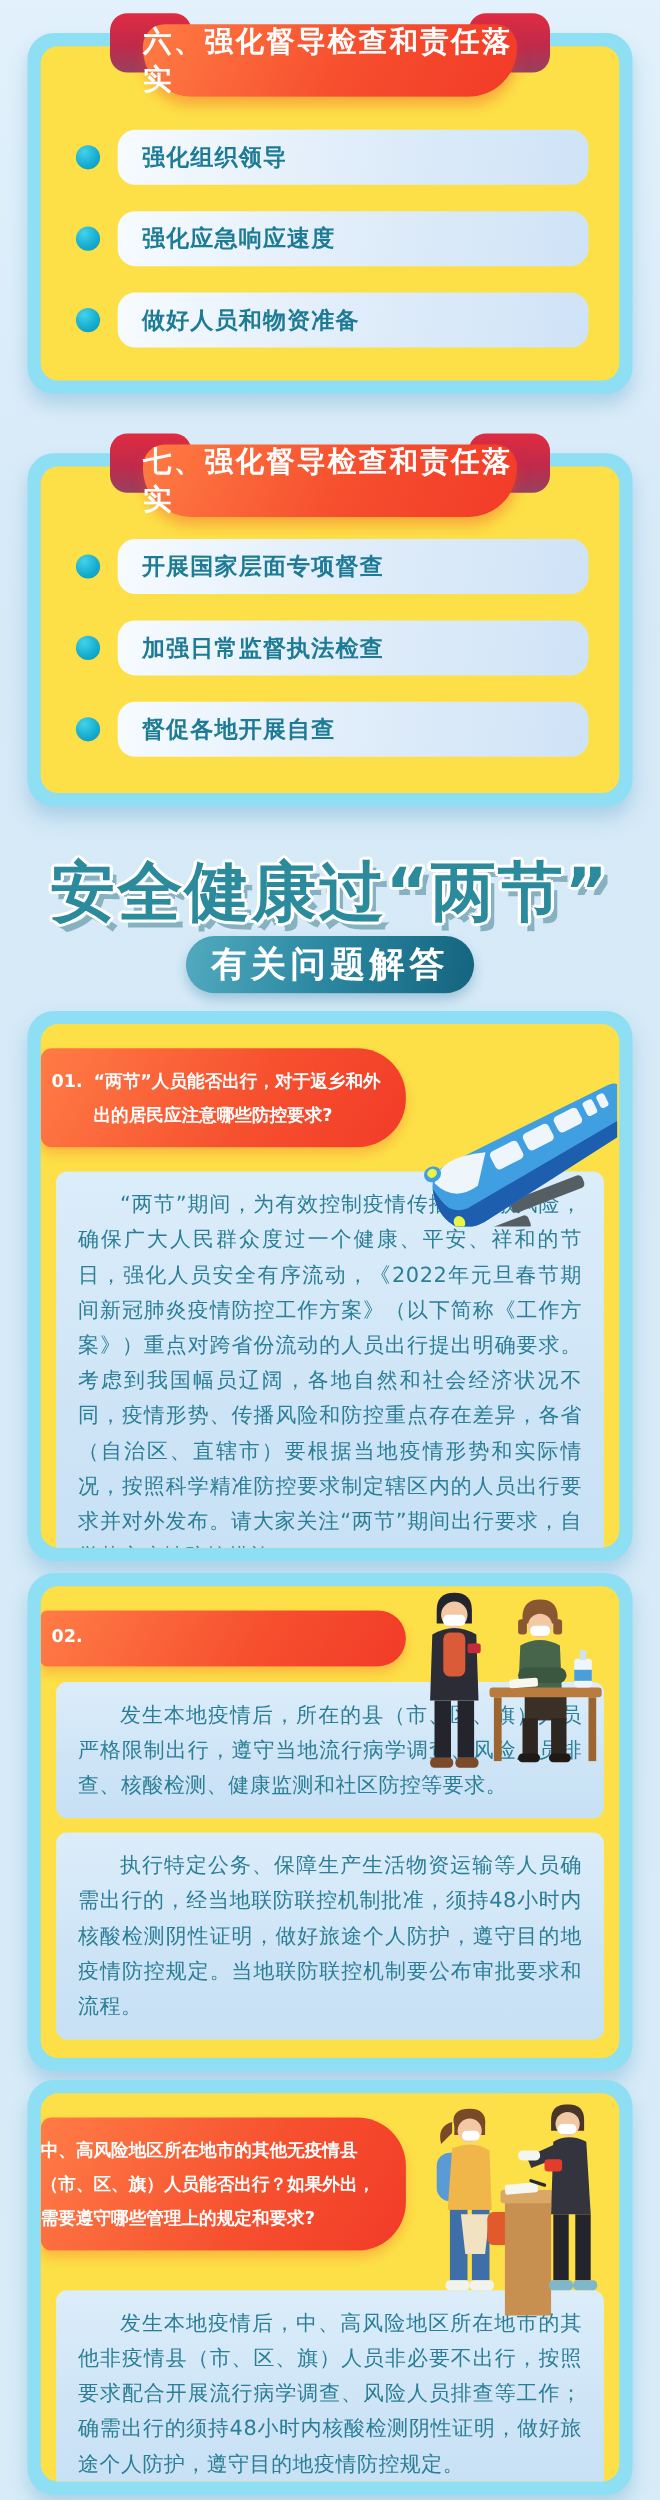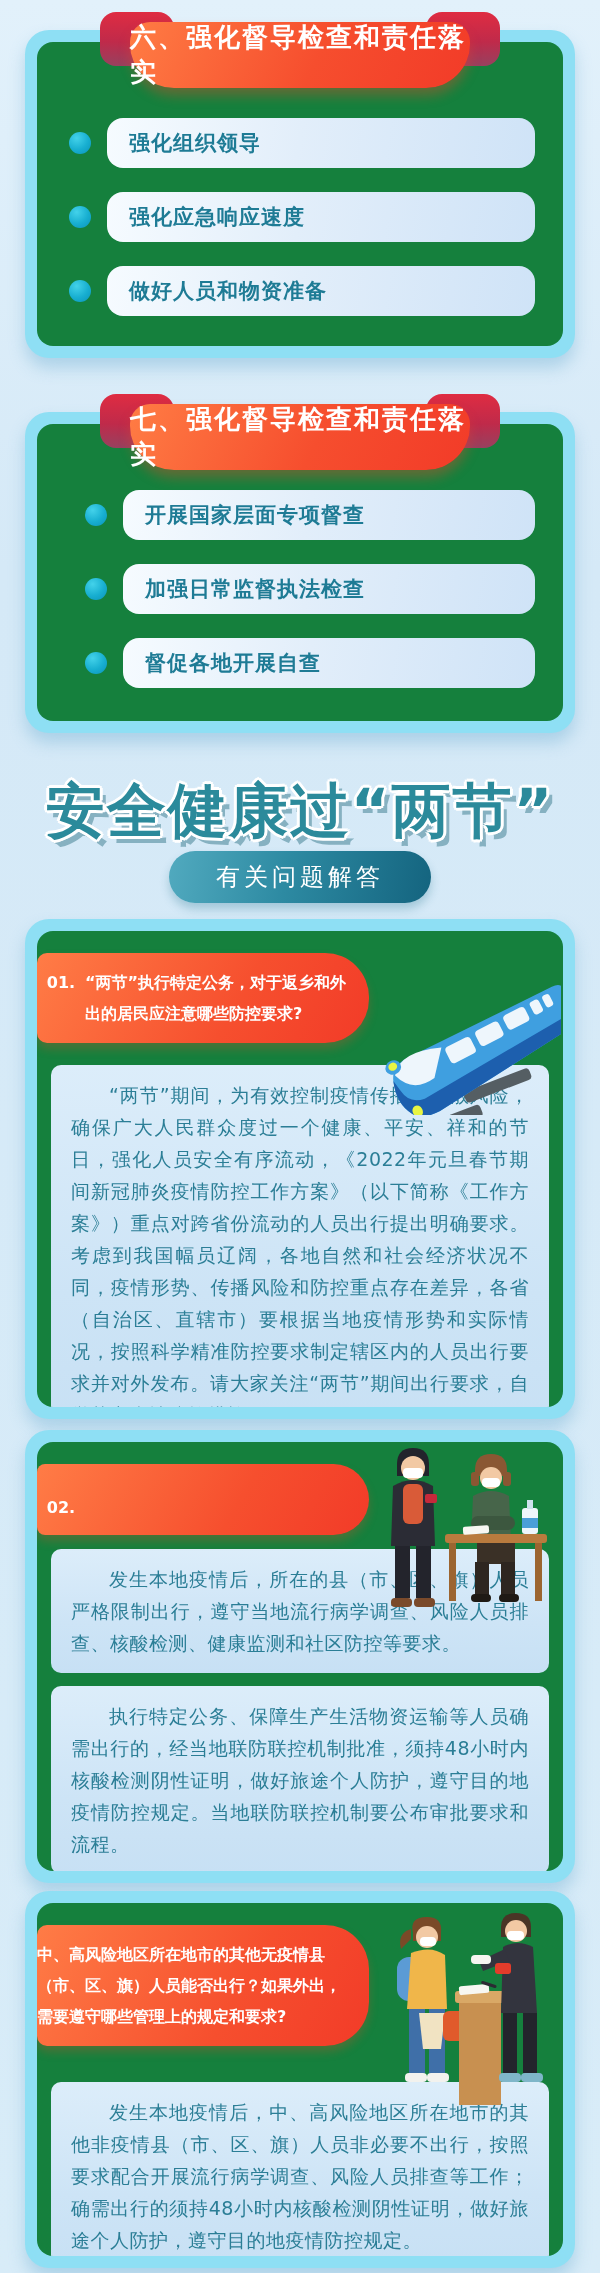--- a/index.html
+++ b/index.html
@@ -8,21 +8,21 @@
     background:linear-gradient(180deg,#e2f1fb 0%,#d5e9f7 25%,#d8ecf8 100%);
     font-family:"DejaVu Sans","Liberation Sans",sans-serif;
   }
   
   .card{
     position:relative;margin:0 25px;
     background:#8edff4;border-radius:24px;
     box-shadow:0 10px 16px rgba(120,180,212,.45);
   }
   .card-inner{
-    position:absolute;inset:12px;background:#15803d;border-radius:16px;overflow:hidden;
+    position:absolute;inset:12px;background:#fde047;border-radius:16px;overflow:hidden;
   }
   
   .ribbon{position:absolute;top:-18px;left:50%;transform:translateX(-50%);
     width:400px;height:76px;z-index:3;}
   .ribbon-fold{position:absolute;top:0;width:74px;height:54px;border-radius:16px;
     background:linear-gradient(180deg,#df2c42 0%,#c02a4a 55%,#97415f 100%);}
   .ribbon-fold.left{left:0;}
   .ribbon-fold.right{right:0;}
   .ribbon-body{position:absolute;left:30px;right:30px;top:10px;bottom:0;
     background:linear-gradient(115deg,#ff7c44 0%,#f64e2e 55%,#f23b28 100%);
@@ -45,21 +45,21 @@
     font-size:59px;font-weight:900;letter-spacing:2px;color:#2b8a9b;
     text-shadow:
       3px 0 0 #fff,-3px 0 0 #fff,0 3px 0 #fff,0 -3px 0 #fff,
       2px 2px 0 #fff,-2px 2px 0 #fff,2px -2px 0 #fff,-2px -2px 0 #fff,
       6px 7px 0 rgba(38,109,126,.45);
   }
   .subtitle-pill{
     width:262px;height:52px;margin:10px auto 0;border-radius:27px;
     background:linear-gradient(100deg,#51aabf 0%,#2d8aa2 45%,#14647f 100%);
     display:flex;align-items:center;justify-content:center;
-    color:#fff;font-size:24px;font-weight:normal;letter-spacing:4px;
+    color:#fff;font-size:32px;font-weight:bold;letter-spacing:4px;
     box-shadow:0 6px 10px rgba(40,120,145,.3);
   }
   
   .q-box{
     position:relative;z-index:2;margin:22px 0 0 0;width:332px;box-sizing:border-box;
     background:linear-gradient(120deg,#ff7c46 0%,#f64f2e 60%,#f23b28 100%);
     border-radius:10px 44px 44px 10px;
     color:#fff;font-weight:bold;font-size:16px;line-height:31px;
     padding:14px 20px 14px 0;display:flex;
     box-shadow:0 6px 10px rgba(242,70,40,.25);
@@ -71,29 +71,29 @@
     margin:0 14px;border-radius:10px;
     background:linear-gradient(180deg,#dcedfa 0%,#cde4f6 60%,#c7e0f4 100%);
     color:#2b7e96;font-size:19px;line-height:32px;text-align:justify;
     padding:14px 20px;
   }
   .answer p{margin:0;text-indent:2em;letter-spacing:.5px;}
   
   #card-six{margin-top:30px;height:328px;}
   #card-six .items{padding-top:76px;}
   #card-seven{margin-top:54px;height:321px;font-family:Liberation Mono, monospace;}
-  #card-seven .items{padding-top:66px;padding-left:16px;}
+  #card-seven .items{padding-top:66px;}
   #card-q1{margin-top:16px;height:500px;}
   #card-q2{margin-top:11px;height:453px;}
   #card-q3{margin-top:8px;height:377px;}
   #q1-answer{margin-top:22px;}
   #q2-answer-1{margin-top:14px;}
   #q2-answer-2{margin-top:13px;}
   #q3-answer{margin-top:36px;}
-  #q2-box{padding-top:28px;padding-bottom:12px;}
+  #q2-box{padding-top:8px;padding-bottom:12px;}
 </style>
 </head>
 <body>
 
 <div class="card" id="card-six">
   <div class="ribbon">
     <div class="ribbon-fold left"></div>
     <div class="ribbon-fold right"></div>
     <div class="ribbon-body">六、强化督导检查和责任落实</div>
   </div>
@@ -139,21 +139,21 @@
   </div>
 </div>
 
 <div class="main-title">安全健康过“两节”</div>
 <div class="subtitle-pill">有关问题解答</div>
 
 <div class="card" id="card-q1">
   <div class="card-inner">
     <div class="q-box">
       <span class="q-num">01.</span>
-      <span class="q-text">“两节”执行特定公务，对于返乡和外出的居民应注意哪些防控要求?</span>
+      <span class="q-text">“两节”人员能否出行，对于返乡和外出的居民应注意哪些防控要求?</span>
     </div>
     <svg class="illus" style="right:2px;top:14px;" width="186" height="170" viewBox="0 0 186 170">
       <g transform="translate(12,128) rotate(-27)">
         <rect x="-6" y="62" width="74" height="13" rx="4" fill="#555e63" transform="rotate(6 0 66)"></rect>
         <rect x="58" y="55" width="70" height="12" rx="4" fill="#555e63" transform="rotate(6 90 60)"></rect>
         <path d="M2,10 Q-6,32 4,48 Q10,58 30,58 L196,42 L196,6 Q196,-2 186,-2 L30,-4 Q8,-6 2,10 Z" fill="#3f9fe0"></path>
         <path d="M2,10 Q-6,32 4,48 Q10,58 30,58 L196,42 L196,30 L22,40 Q6,38 4,22 Z" fill="#1d5fae"></path>
         <path d="M6,6 Q20,-14 60,2 L40,26 Q14,30 6,6 Z" fill="#eef6fc"></path>
         <rect x="62" y="4" width="28" height="18" rx="4" fill="#eef6fc"></rect>
         <rect x="96" y="3" width="26" height="17" rx="4" fill="#eef6fc"></rect>

